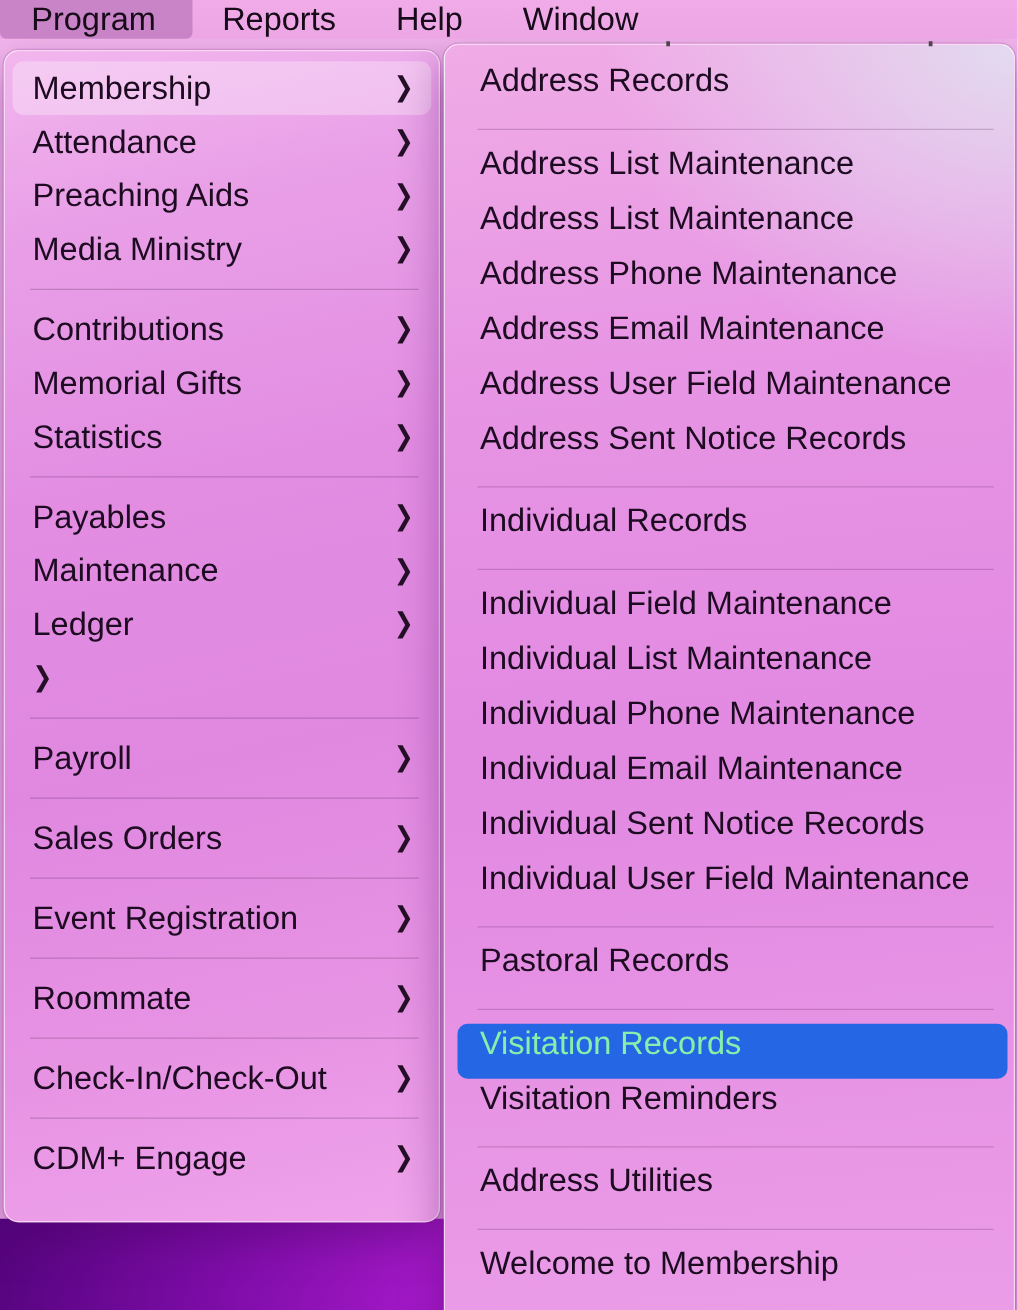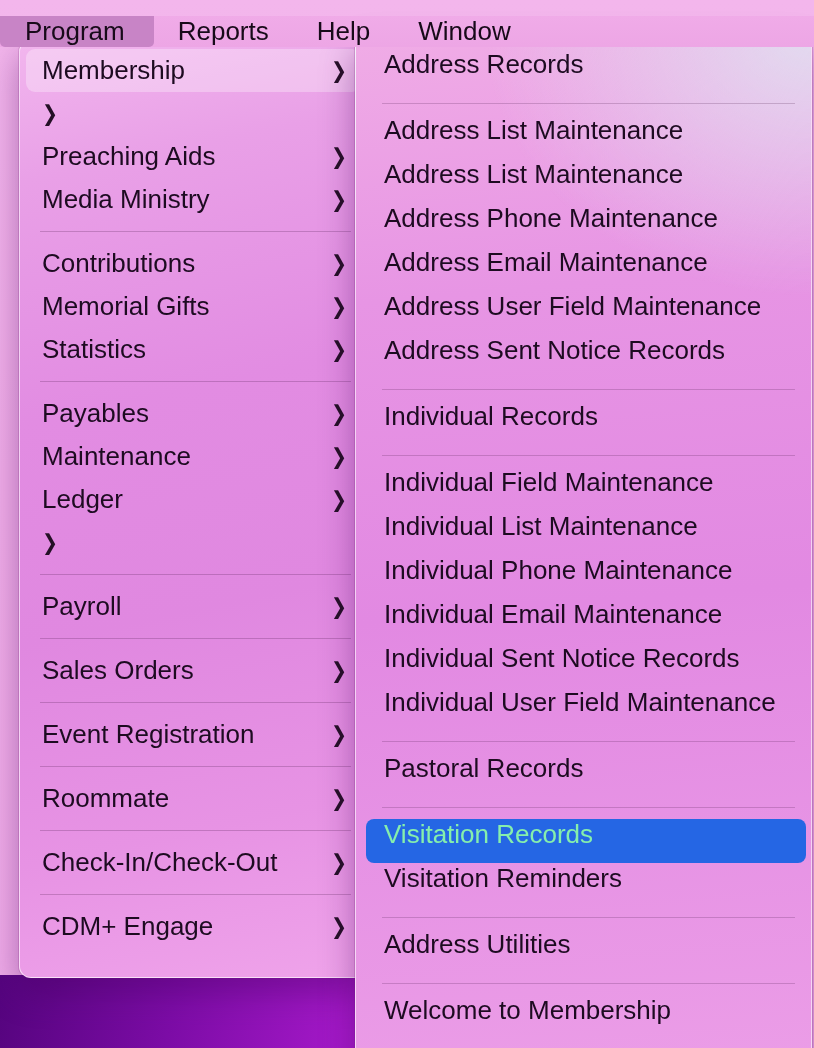--- a/index.html
+++ b/index.html
@@ -10,36 +10,36 @@
     font-family:"Liberation Sans",sans-serif;
     background:linear-gradient(180deg,#f3b6ec 0%,#f0adE8 45%,#efabe8 100%);
   }
   
   .desktop{
     position:absolute;left:0;top:975px;width:360px;height:73px;z-index:1;
     background:linear-gradient(100deg,#55047e 0%,#7c0ca6 48%,#a81acb 100%);
   }
   
   .menubar{
-    position:absolute;left:0;top:16px;right:0;height:31px;z-index:6;
+    position:absolute;left:0;top:0;right:0;height:31px;z-index:6;
     display:flex;align-items:flex-end;
     background:linear-gradient(180deg,#f0abe8 0%,#eda6e5 100%);
     font-size:26px;color:#170a19;
   }
   .mb-item{display:flex;align-items:center;padding:0 24px;height:31px;white-space:nowrap;}
   .mb-item.active{padding:0 29px 0 25px;background:#c884c6;border-radius:0 0 5px 5px;}
   
   .panel{
     position:absolute;box-sizing:border-box;z-index:3;
     border:1px solid rgba(255,255,255,0.6);
     box-shadow:0 0 0 1px rgba(110,30,110,0.18),0 14px 34px rgba(70,0,95,0.4);
   }
   
   .menu-panel{
-    left:19px;top:40px;width:349px;height:938px;border-radius:12px;z-index:2;
+    left:3px;top:40px;width:349px;height:938px;border-radius:12px;z-index:2;
     padding-top:8px;
     background:linear-gradient(168deg,#f2b6ee 0%,#e9a0e7 14%,#e28ce2 38%,#e088e0 60%,#e793e4 82%,#efa3ea 100%);
   }
   .mi{
     height:43px;display:flex;align-items:center;
     margin:0 6px;padding:0 14px 0 16px;border-radius:9px;
     font-size:26px;color:#1d0b21;white-space:nowrap;
   }
   .mi.open{background:rgba(255,255,255,0.30);}
   .mi .lbl{flex:1;}
@@ -80,20 +80,21 @@
   <div class="mb-item">Help</div>
   <div class="mb-item">Window</div>
 </div>
 
 <div class="panel menu-panel">
   <div class="mi open">
     <span class="lbl">Membership</span>
     <span class="chev">❯</span>
   </div>
   <div class="mi">
+    <span class="lbl">Attendance</span>
     <span class="chev">❯</span>
   </div>
   <div class="mi">
     <span class="lbl">Preaching Aids</span>
     <span class="chev">❯</span>
   </div>
   <div class="mi">
     <span class="lbl">Media Ministry</span>
     <span class="chev">❯</span>
   </div>

